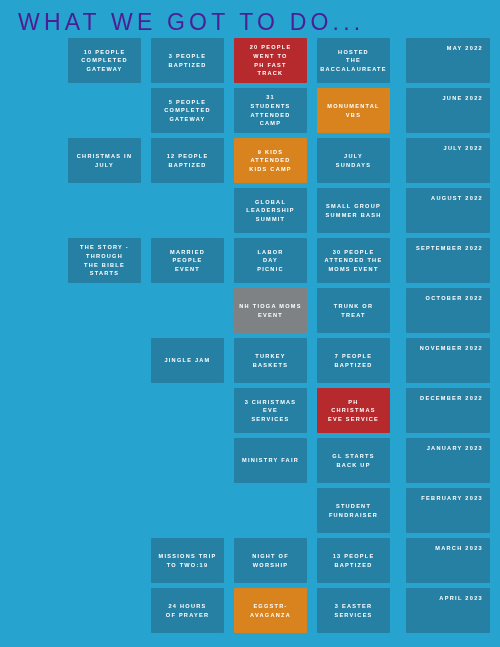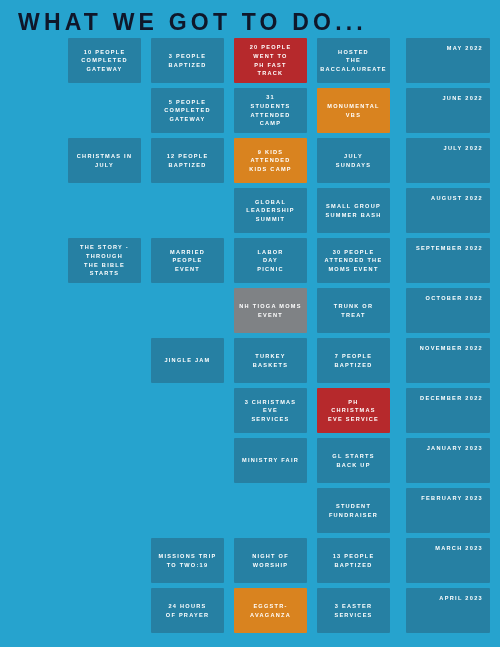--- a/index.html
+++ b/index.html
@@ -14,22 +14,22 @@
     background: #26a3ce;
     font-family: "Liberation Sans", sans-serif;
     position: relative;
   }
 
   #page-title {
     position: absolute;
     left: 18px;
     top: 9px;
     font-size: 23px;
-    font-weight: bold;
-    color: #0f172a;
+    font-weight: normal;
+    color: #4c1d95;
     letter-spacing: 4.2px;
     line-height: 26px;
     white-space: nowrap;
   }
 
   #grid {
     position: absolute;
     left: 0;
     top: 36px;
     width: 500px;

